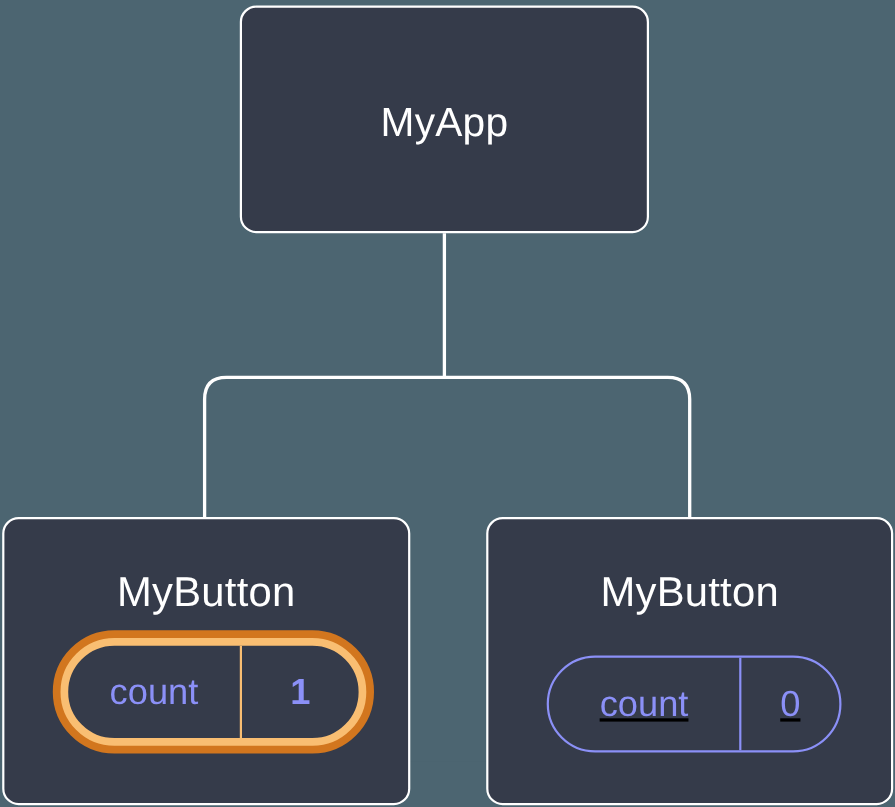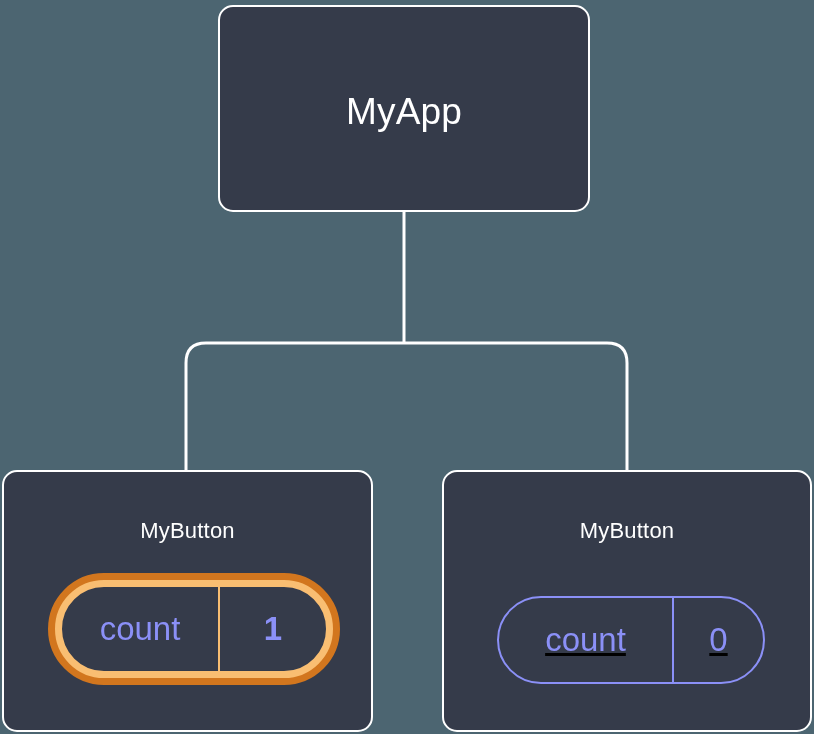--- a/index.html
+++ b/index.html
@@ -67,21 +67,21 @@
     letter-spacing: 0.2px;
     white-space: nowrap;
   }
   #node-root .node-title {
     top: 84px;
     font-size: 37px;
   }
   #node-child-left .node-title,
   #node-child-right .node-title {
     top: 46px;
-    font-size: 22px;
+    font-size: 38px;
   }
 
   
   .pill {
     position: absolute;
     box-sizing: border-box;
     display: flex;
     align-items: center;
     text-decoration: underline;
   }

